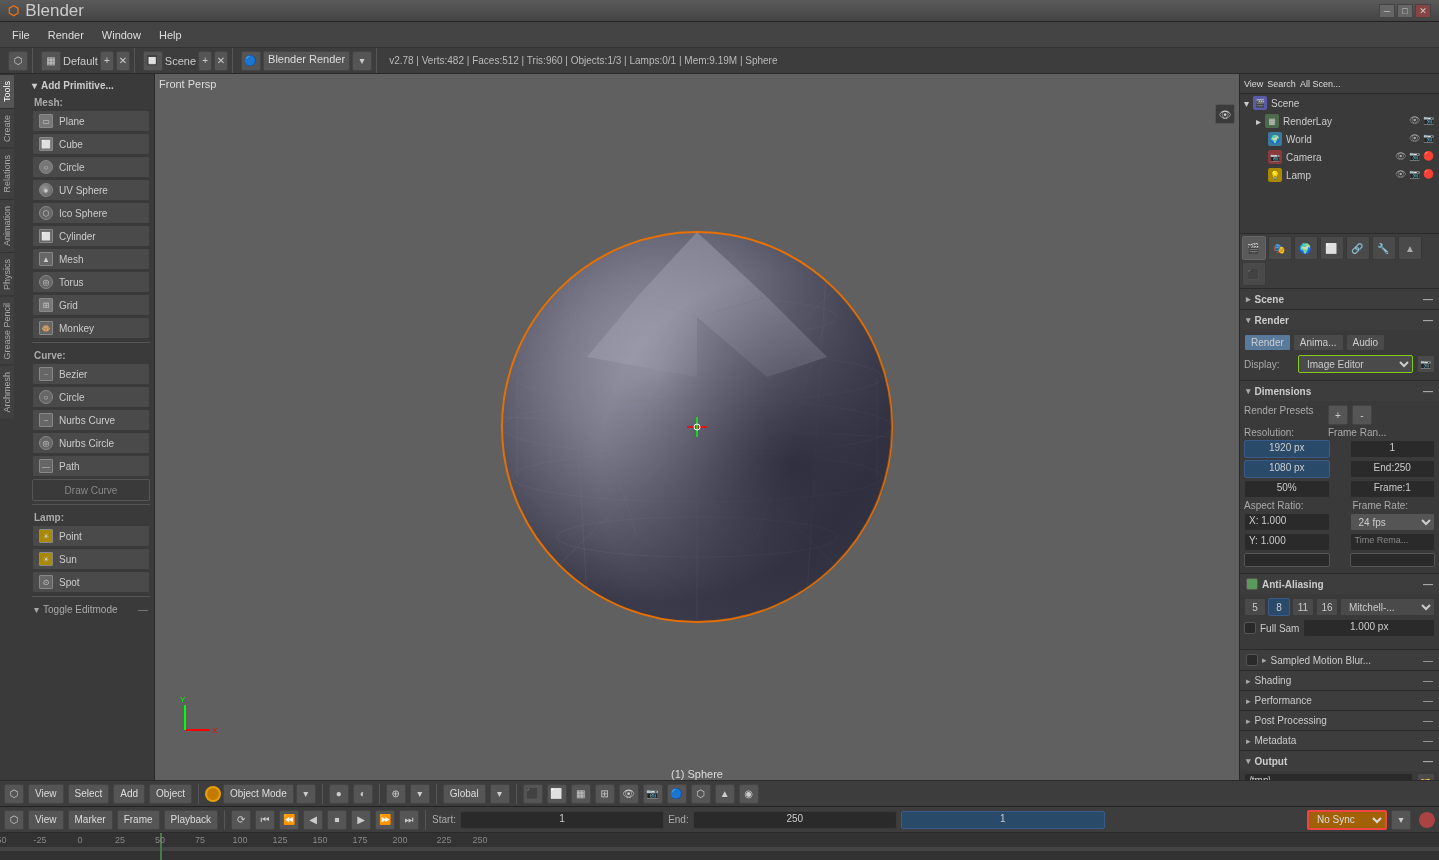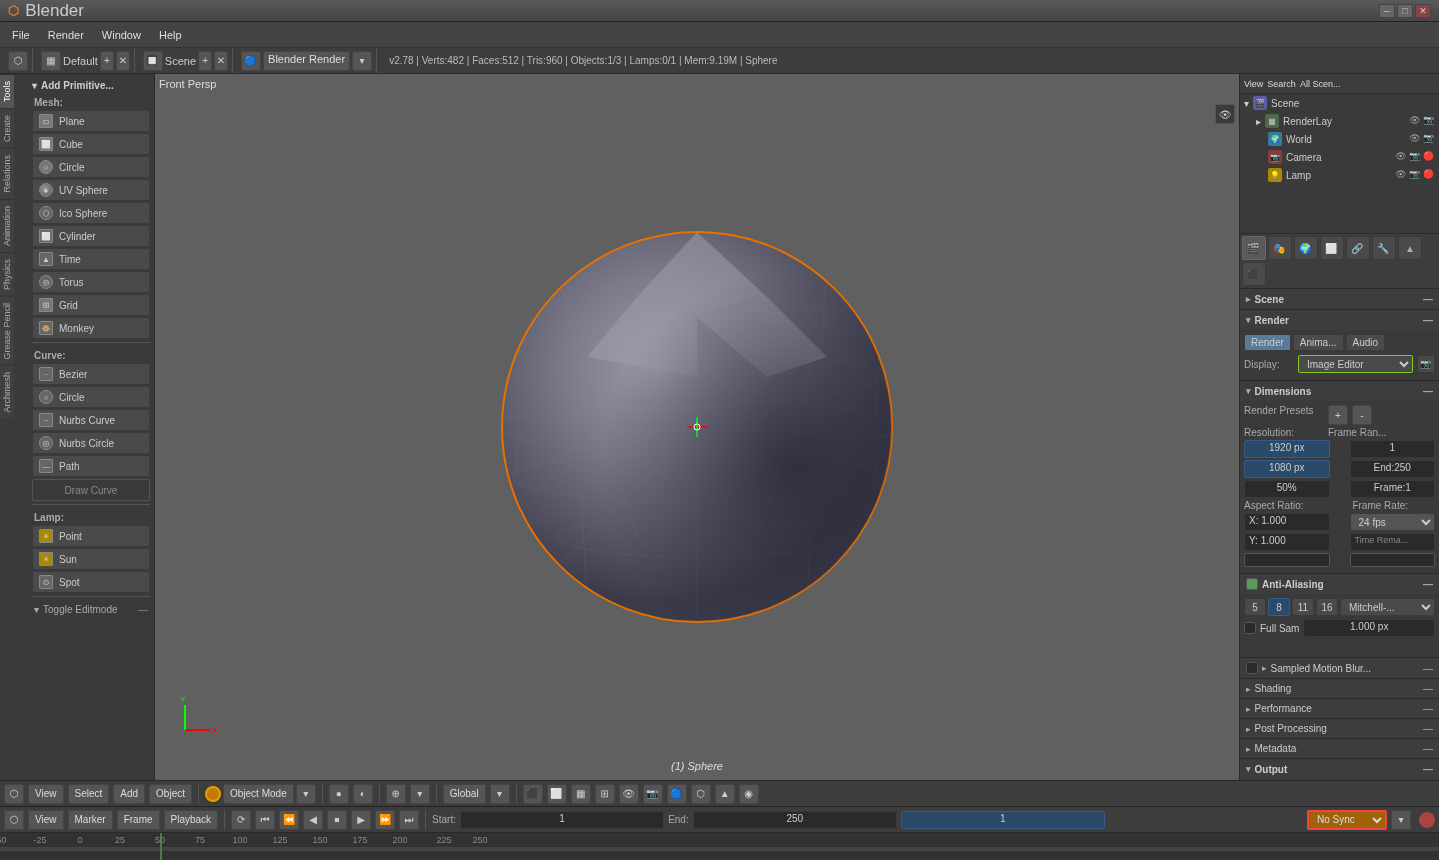--- a/index.html
+++ b/index.html
@@ -212,26 +212,25 @@
       position: absolute;
       bottom: 40px;
       left: 20px;
       width: 50px;
       height: 50px;
     }
 
     
     .obj-name {
       position: absolute;
-      bottom: 8px;
+      bottom: 0;
       left: 50%;
       transform: translateX(-50%);
       color: #ddd;
       font-size: 11px;
-      font-style: italic;
     }
 
     
     #right-panel {
       width: 200px;
       background: #3a3a3a;
       border-left: 1px solid #2a2a2a;
       display: flex;
       flex-direction: column;
     }
@@ -450,21 +449,21 @@
       padding: 1px 4px;
       font-size: 10px;
       height: 18px;
       border-radius: 2px;
     }
 
     .checkbox-row {
       display: flex;
       align-items: center;
       gap: 4px;
-      margin-bottom: 16px;
+      margin-bottom: 8px;
     }
     .cb { width: 12px; height: 12px; background: #2a2a2a; border: 1px solid #555; border-radius: 2px; cursor: pointer; }
     .cb.checked { background: #5a9a5a; }
     .cb-label { font-size: 10px; color: #ccc; }
 
     .collapsed-section {
       display: flex;
       align-items: center;
       padding: 4px 6px;
       background: #3d3d3d;
@@ -710,21 +709,21 @@
         <button class="primitive-btn">
           <div class="prim-icon circle" style="background:#666;">⬡</div>
           <span>Ico Sphere</span>
         </button>
         <button class="primitive-btn">
           <div class="prim-icon">⬜</div>
           <span>Cylinder</span>
         </button>
         <button class="primitive-btn">
           <div class="prim-icon">▲</div>
-          <span>Time</span>
+          <span>Mesh</span>
         </button>
         <button class="primitive-btn">
           <div class="prim-icon circle" style="background:#666;">◎</div>
           <span>Torus</span>
         </button>
         <button class="primitive-btn">
           <div class="prim-icon" style="background:#777;">⊞</div>
           <span>Grid</span>
         </button>
         <button class="primitive-btn">

